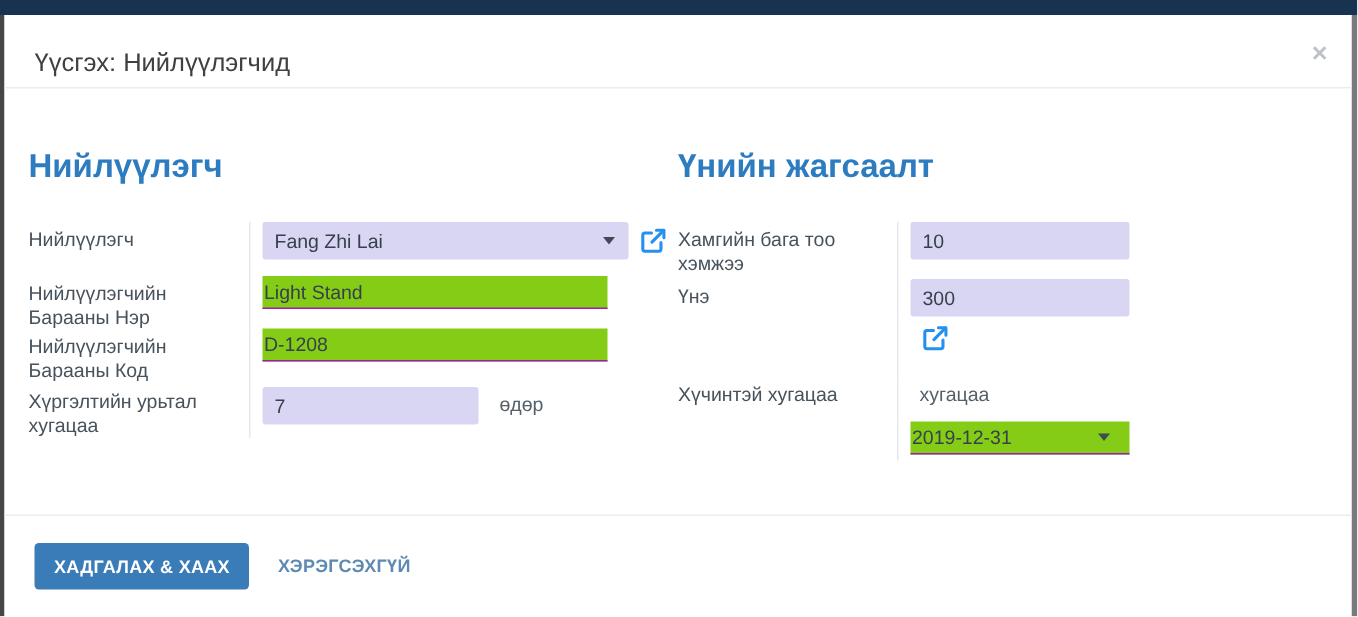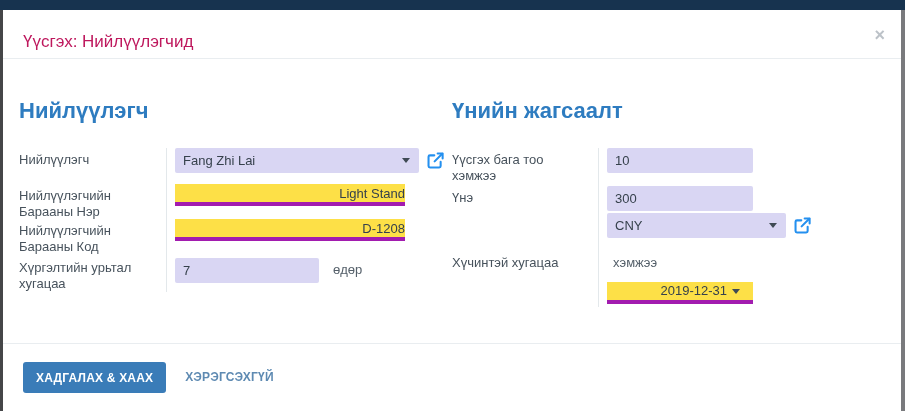--- a/index.html
+++ b/index.html
@@ -4,21 +4,21 @@
 <style>
   html,body{margin:0;padding:0;}
   .stage{position:relative;width:905px;height:411px;overflow:hidden;background:#fff;
          font-family:"Liberation Sans","DejaVu Sans",sans-serif;-webkit-font-smoothing:antialiased;}
   .bg-top{position:absolute;top:0;left:0;width:905px;height:10px;background:#17334f;}
   .bg-left{position:absolute;top:10px;left:0;width:3px;height:401px;background:#454648;}
   .bg-right{position:absolute;top:10px;right:0;width:4px;height:401px;background:#797a7d;}
 
   .modal{position:absolute;left:3px;top:10px;width:898px;height:401px;background:#fff;}
   .modal-header{position:relative;height:48px;border-bottom:1px solid #e9edf0;}
-  .modal-title{position:absolute;left:20px;top:22px;font-size:17px;color:#be185d;}
+  .modal-title{position:absolute;left:20px;top:22px;font-size:17px;color:#404040;}
   .close-btn{position:absolute;right:16px;top:16px;background:none;border:none;cursor:pointer;
              font-size:18px;font-weight:700;color:#bcc2c8;line-height:18px;padding:0;}
 
   .modal-body{display:flex;padding:0 12px;}
   .col-left{width:433px;flex:none;}
   .col-right{flex:1;}
   .sec-heading{margin:38px 0 0 4px;font-size:22px;line-height:28px;font-weight:700;color:#2e7cc0;}
 
   .fgrid{display:grid;margin-top:23px;}
   .fgrid-left{grid-template-columns:151px 1fr;grid-template-rows:36px 35px 37px 36px;}
@@ -27,23 +27,23 @@
   .fctrl{border-left:1px solid #e3e8eb;padding-left:8px;display:flex;align-items:flex-start;}
 
   .ibox{height:25px;background:#d9d6f3;border:none;border-radius:2px;padding:0 8px;
         font-size:13px;color:#36414c;box-sizing:border-box;outline:none;
         font-family:"Liberation Sans","DejaVu Sans",sans-serif;}
   .select-wrap{position:relative;display:inline-block;}
   .select-wrap .ibox{width:100%;padding-right:24px;}
   .caret{position:absolute;right:9px;top:10px;width:0;height:0;
          border-left:4px solid transparent;border-right:4px solid transparent;
          border-top:5px solid #3f4a54;}
-  .uline{height:22px;background:#fde047;border:none;border-bottom:4px solid #a21caf;
+  .uline{height:22px;background:#84cc16;border:none;border-bottom:1px solid #a21caf;
          padding:0 0 0 1px;font-size:13px;color:#36414c;box-sizing:border-box;outline:none;
-         font-family:"Liberation Sans","DejaVu Sans",sans-serif;text-align:right;}
+         font-family:"Liberation Sans","DejaVu Sans",sans-serif;}
   .date-wrap{position:relative;display:inline-block;}
   .date-wrap .uline{width:100%;padding-right:26px;}
   .date-wrap .caret{right:13px;top:8px;}
 
   .w244{width:244px;}.w230{width:230px;}.w144{width:144px;}
   .w146{width:146px;}.w179{width:179px;}
   .mt2{margin-top:2px;}
 
   .link-icon{display:inline-block;margin:3px 0 0 7px;cursor:pointer;line-height:0;}
   .suffix{font-size:13px;color:#55606a;}
@@ -112,48 +112,44 @@
           </div>
 
         </div>
       </div>
 
       <div class="col-right">
         <h2 class="sec-heading">Үнийн жагсаалт</h2>
 
         <div class="fgrid fgrid-right">
 
-          <div class="flabel">Үүсгэх бага тоо хэмжээ</div>
+          <div class="flabel">Хамгийн бага тоо хэмжээ</div>
           <div class="fctrl">
             <input class="ibox w146" value="10" style="">
           </div>
 
           <div class="flabel">Үнэ</div>
           <div class="fctrl">
             <input class="ibox w146" value="300" style="">
           </div>
 
           <div class="flabel"></div>
           <div class="fctrl">
-            <span class="select-wrap w179">
-              <input class="ibox" value="CNY" style="">
-              <span class="caret"></span>
-            </span>
             <span class="link-icon">
               <svg width="19" height="19" viewBox="0 0 24 24" fill="none" stroke="#2490ef" stroke-width="2.6" stroke-linecap="round" stroke-linejoin="round">
                 <path d="M18.5 13.5V19a1.8 1.8 0 0 1-1.8 1.8H5A1.8 1.8 0 0 1 3.2 19V7.3A1.8 1.8 0 0 1 5 5.5h5.5"></path>
                 <path d="M14.7 3.2H21v6.3"></path>
                 <path d="M10.9 13.1 20.5 3.5"></path>
               </svg>
             </span>
           </div>
 
           <div class="flabel">Хүчинтэй хугацаа</div>
           <div class="fctrl">
-            <span class="suffix sfx-until">хэмжээ</span>
+            <span class="suffix sfx-until">хугацаа</span>
           </div>
 
           <div class="flabel"></div>
           <div class="fctrl">
             <span class="date-wrap w146">
               <input class="uline" value="2019-12-31" style="">
               <span class="caret"></span>
             </span>
           </div>
 

